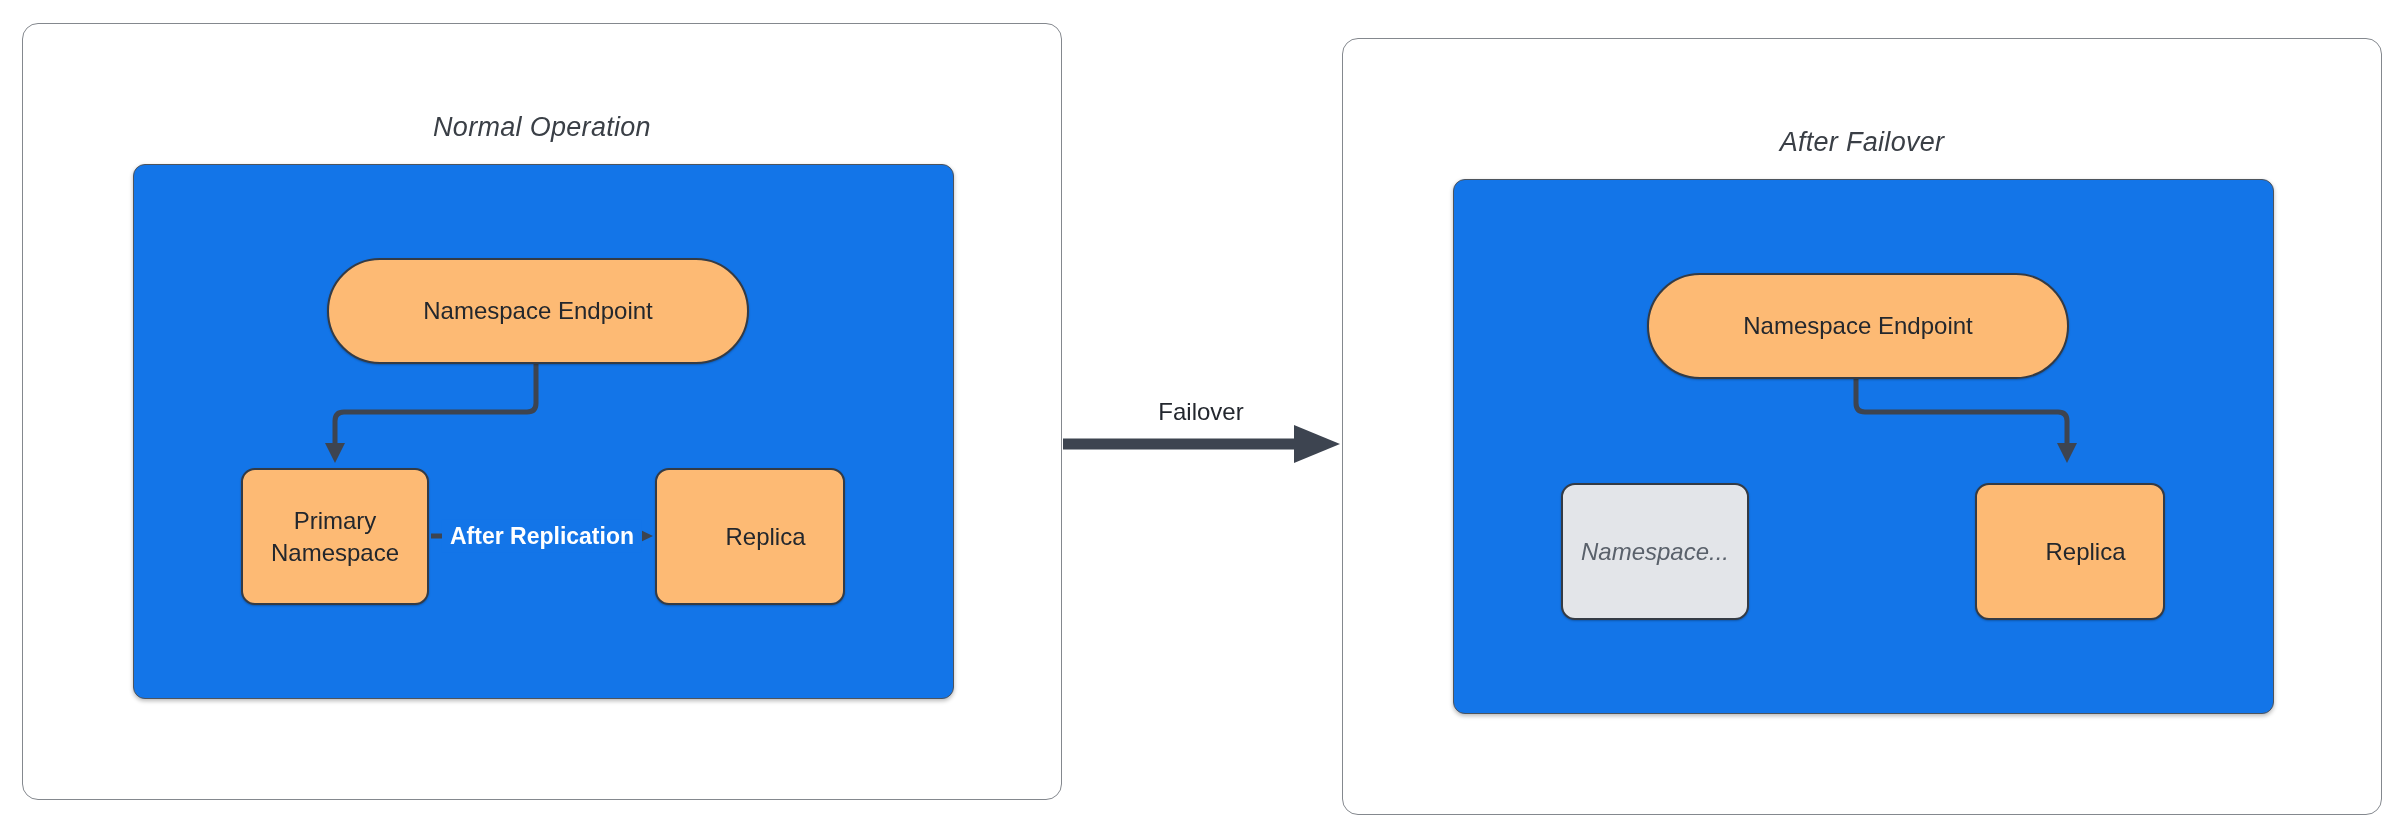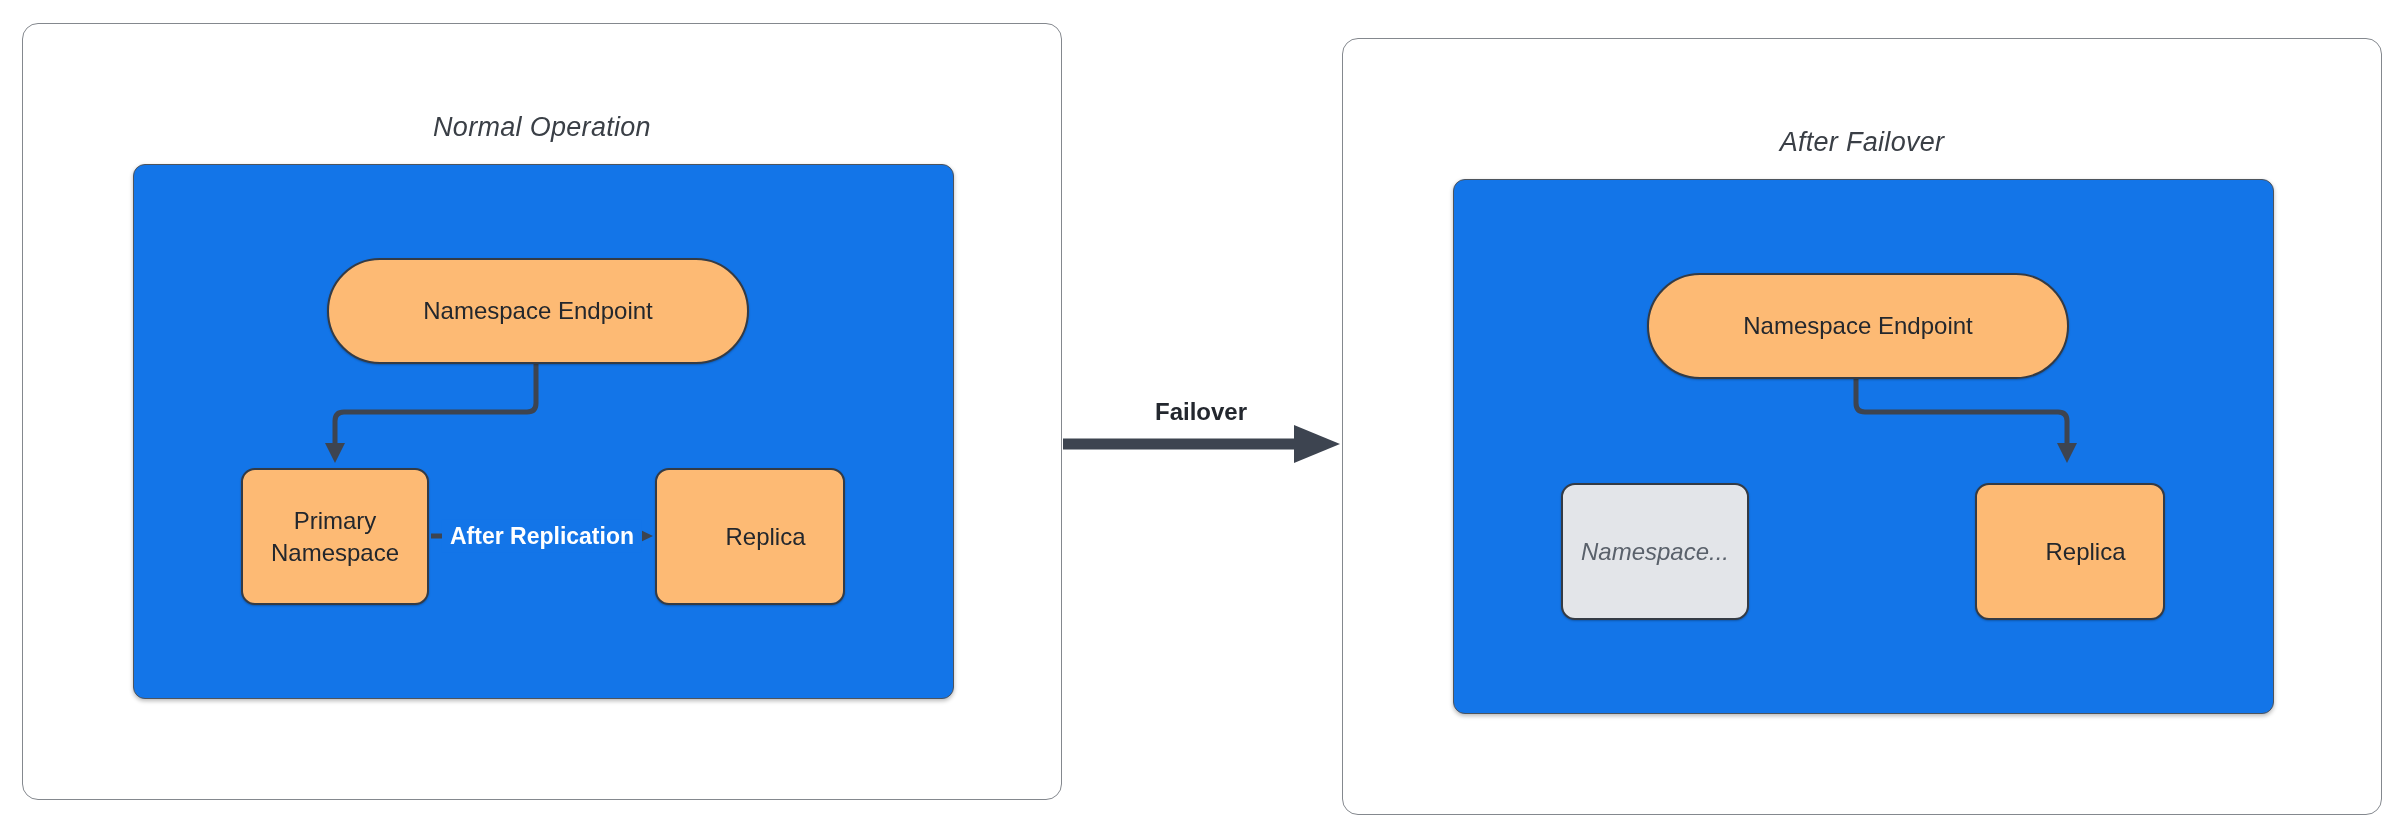--- a/index.html
+++ b/index.html
@@ -93,21 +93,20 @@
     width: 2407px;
     height: 828px;
     z-index: 3;
     pointer-events: none;
   }
   .edge-label {
     position: absolute;
     z-index: 5;
     transform: translate(-50%, -50%);
     white-space: nowrap;
-    font-weight: bold;
   }
   .edge-label.replication {
     left: 542px;
     top: 536px;
     background: #1375e8;
     color: #ffffff;
     font-weight: bold;
     font-size: 23px;
     padding: 3px 8px;
   }

